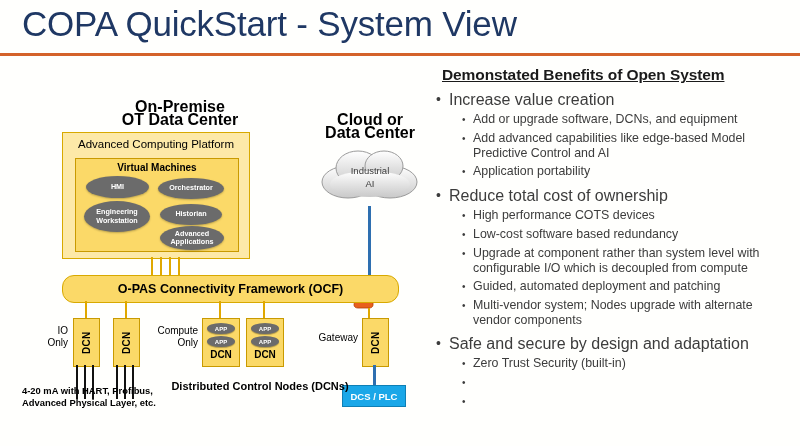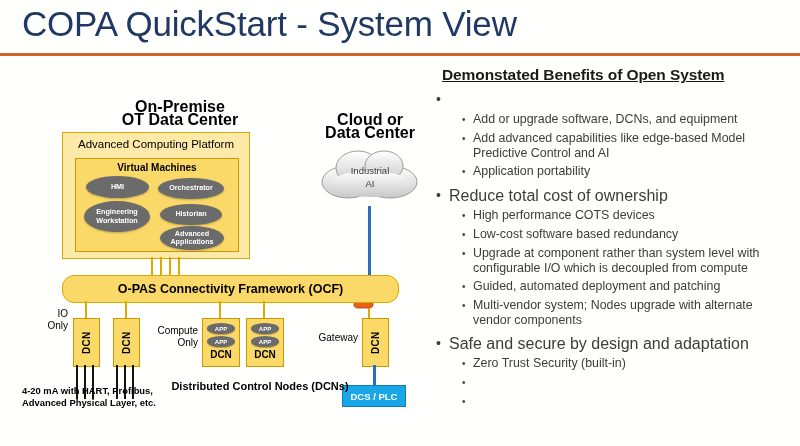--- a/index.html
+++ b/index.html
@@ -135,21 +135,21 @@
   .app-a{top:4px;}
   .app-b{top:17px;}
   .comp-dcn{
     position:absolute;left:0;top:30px;width:100%;text-align:center;
     font-size:10px;font-weight:bold;color:#000;
   }
 
   .side-label{
     position:absolute;font-size:10px;color:#000;text-align:right;line-height:12px;
   }
-  #io-only{left:22px;top:248px;width:46px;}
+  #io-only{left:22px;top:265px;width:46px;}
   #compute-only{left:148px;top:265px;width:50px;}
   #gateway{left:302px;top:272px;width:56px;}
 
   .field-line{position:absolute;width:1.6px;background:#111;}
 
   .dcn-caption{
     position:absolute;left:150px;top:320px;width:220px;
     font-size:11px;font-weight:bold;color:#000;text-align:center;
   }
   .bottom-note{
@@ -292,20 +292,21 @@
       <div>4-20 mA with HART, Profibus,</div>
       <div>Advanced Physical Layer, etc.</div>
     </div>
   </div>
 
   <div class="right-panel">
     <div class="rp-head">Demonstated Benefits of Open System</div>
 
     <div class="lvl1">
       <span class="bul">•</span>
+      <span class="txt">Increase value creation</span>
     </div>
     <div class="lvl2">
       <span class="bul">•</span>
       <span class="txt">Add or upgrade software, DCNs, and equipment</span>
     </div>
     <div class="lvl2">
       <span class="bul">•</span>
       <span class="txt">Add advanced capabilities like edge-based Model Predictive Control and AI</span>
     </div>
     <div class="lvl2">

